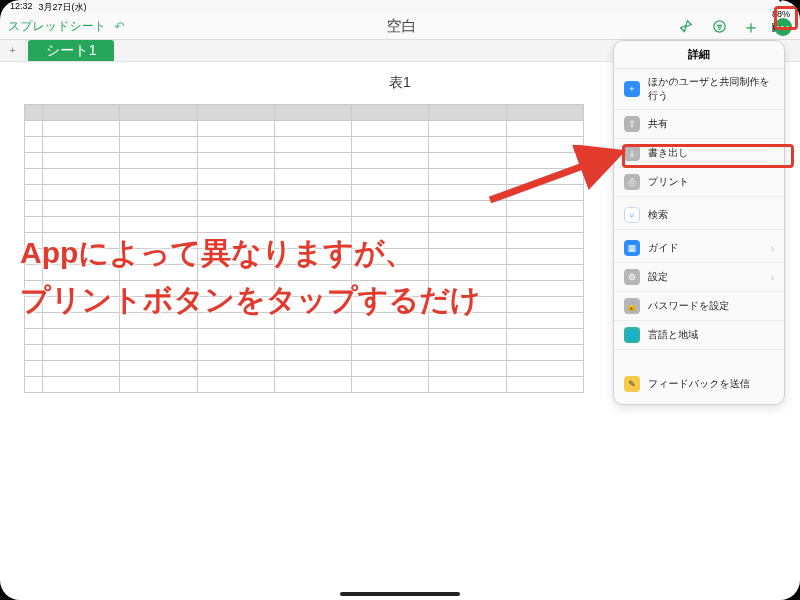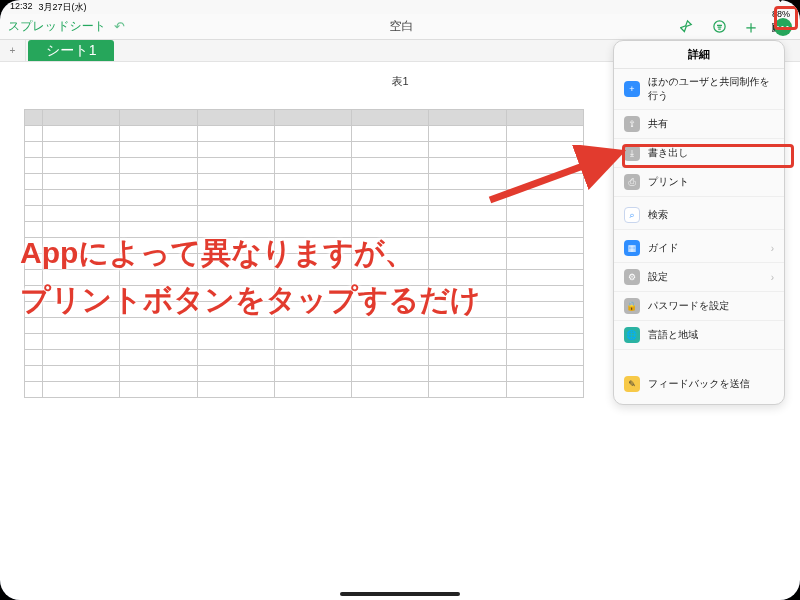--- a/index.html
+++ b/index.html
@@ -22,21 +22,21 @@
   .status-right .sig { letter-spacing: -1px; }
 
   
   .toolbar {
     height: 26px; display: flex; align-items: center; justify-content: space-between;
     padding: 0 8px; border-bottom: 1px solid #ddd; background: #fafafa;
     font-size: 12px;
     gap: 12px;
   }
   .toolbar .left { display: flex; align-items: center; gap: 8px; color: #25a85f; }
-  .toolbar .center { color: #444; font-size: 12px; }
+  .toolbar .center { color: #444; font-size: 15px; }
   .toolbar .right { display: flex; align-items: center; gap: 14px; color: #25a85f; }
   .undo-icon { font-size: 13px; opacity: .7; }
   .icon-btn { width: 18px; height: 18px; display: inline-flex; align-items: center; justify-content: center; font-size: 14px; }
 
   
   .sheet-tab-row {
     height: 22px; display: flex; align-items: stretch; border-bottom: 1px solid #e3e3e3;
     background: #f5f5f5; font-size: 10px;
   }
   .add-sheet {
@@ -47,21 +47,21 @@
     background: #26a65b; color: #fff; padding: 0 18px; display: flex; align-items: center;
     border-radius: 3px 3px 0 0; margin-left: 2px; font-size: 14px;
   }
 
   
   .main {
     position: absolute; top: 62px; left: 0; right: 0; bottom: 0;
     background: #fff;
   }
   .table-title {
-    text-align: center; font-size: 11px; color: #333; padding: 12px 0 20px;
+    text-align: center; font-size: 14px; color: #333; padding: 12px 0 12px;
   }
   .sheet {
     margin: 0 24px;
     border-collapse: collapse;
     width: 560px;
   }
   .sheet th, .sheet td {
     border: 1px solid #c9c9c9; height: 16px;
   }
   .sheet thead th { background: #d9d9d9; height: 16px; }

